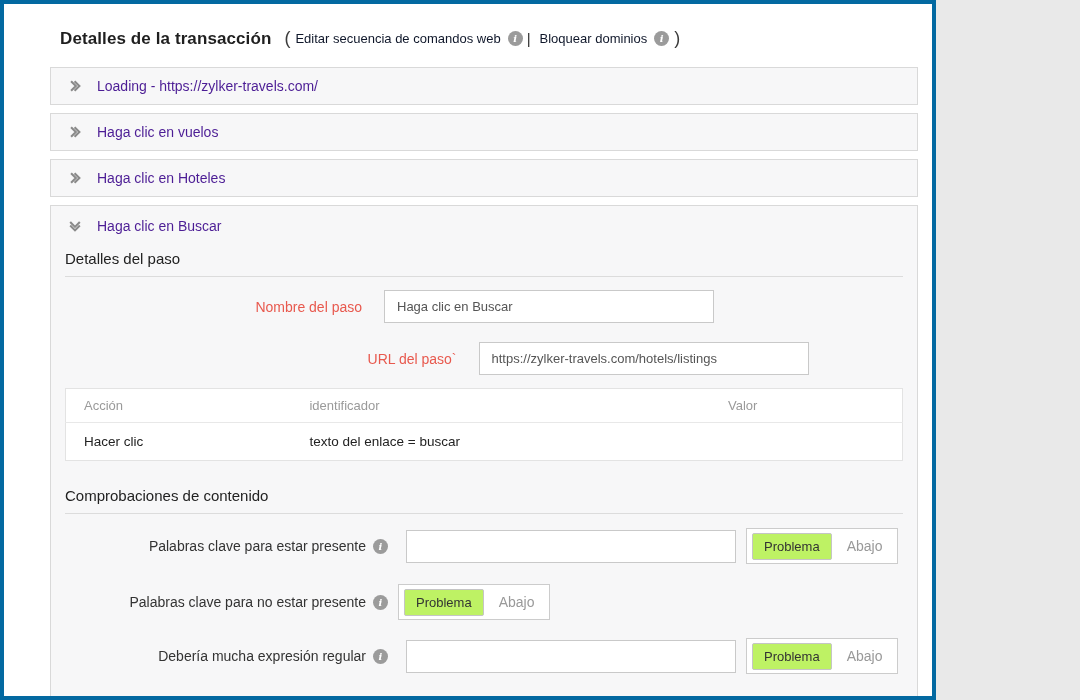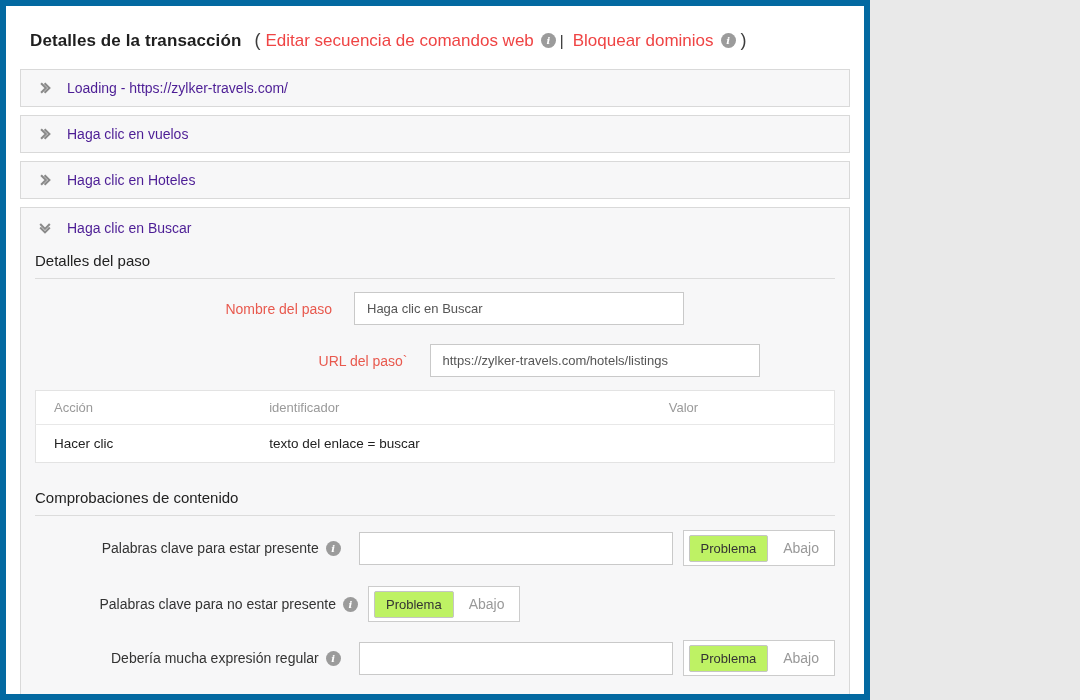--- a/index.html
+++ b/index.html
@@ -1,27 +1,27 @@
 <!DOCTYPE html>
 <html><head>
 <meta charset="utf-8">
 <style>
   * { margin:0; padding:0; box-sizing:border-box; }
   html,body { background:#e9e9e9; }
   body { font-family:"Liberation Sans","DejaVu Sans",sans-serif; }
   .frame {
-    width:870px; height:700px; background:#fff;
-    border:6px solid #0369a1; position:relative; overflow:hidden;
+    width:936px; height:700px; background:#fff;
+    border:4px solid #0369a1; position:relative; overflow:hidden;padding-left:32px;
   }
   
   .header { display:flex; align-items:center; padding:24px 24px 15px 24px; }
   .page-title { font-size:17px; font-weight:700; color:#1f1f1f; letter-spacing:.1px; }
   .hdr-group { display:flex; align-items:center; margin-left:8px; }
   .paren { font-size:18px; color:#3c3c3c; font-weight:400; margin:0 5px; }
-  .hdr-link { font-size:17px; color:#ef4444; text-decoration:none; cursor:pointer; }
+  .hdr-link { font-size:13px; color:#0f172a; text-decoration:none; cursor:pointer; }
   .sep { color:#2e2e2e; font-size:15px; margin:0 9px 0 4px; }
   .info {
     display:inline-block; width:15px; height:15px; border-radius:50%;
     background:#9b9b9b; color:#fff; font-size:10px; line-height:15px;
     text-align:center; font-style:italic; font-weight:700;
     font-family:"DejaVu Serif",serif; margin-left:7px; flex:0 0 auto;
   }
   
   .bars { margin:3px 14px 0 14px; }
   .bar {

